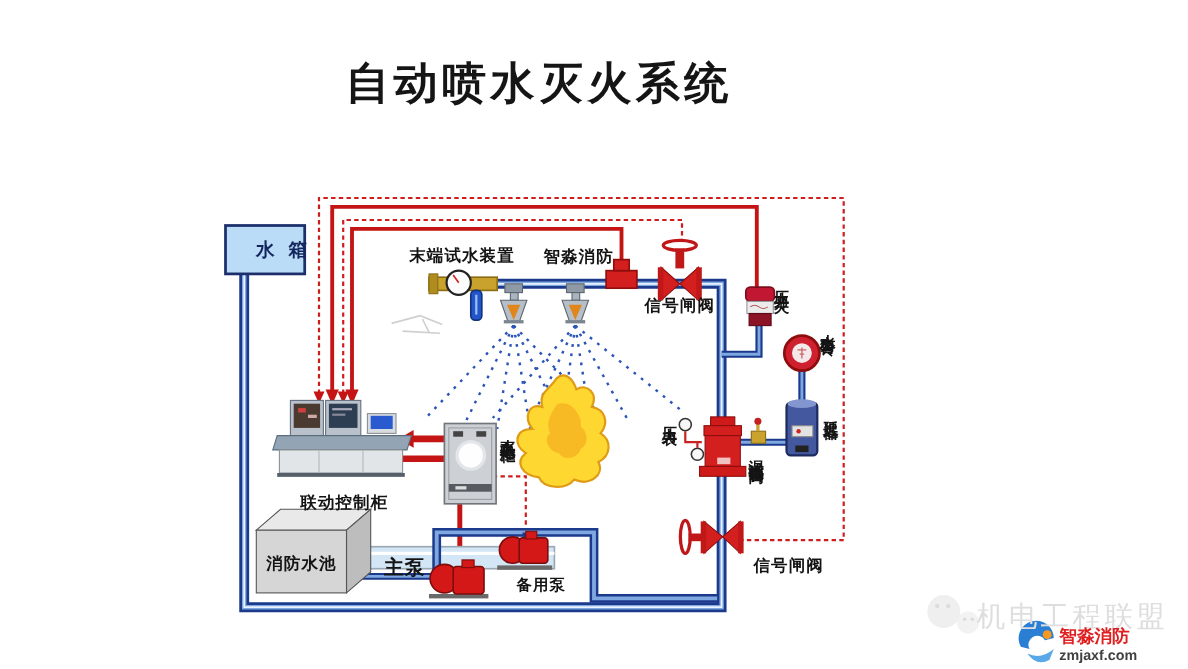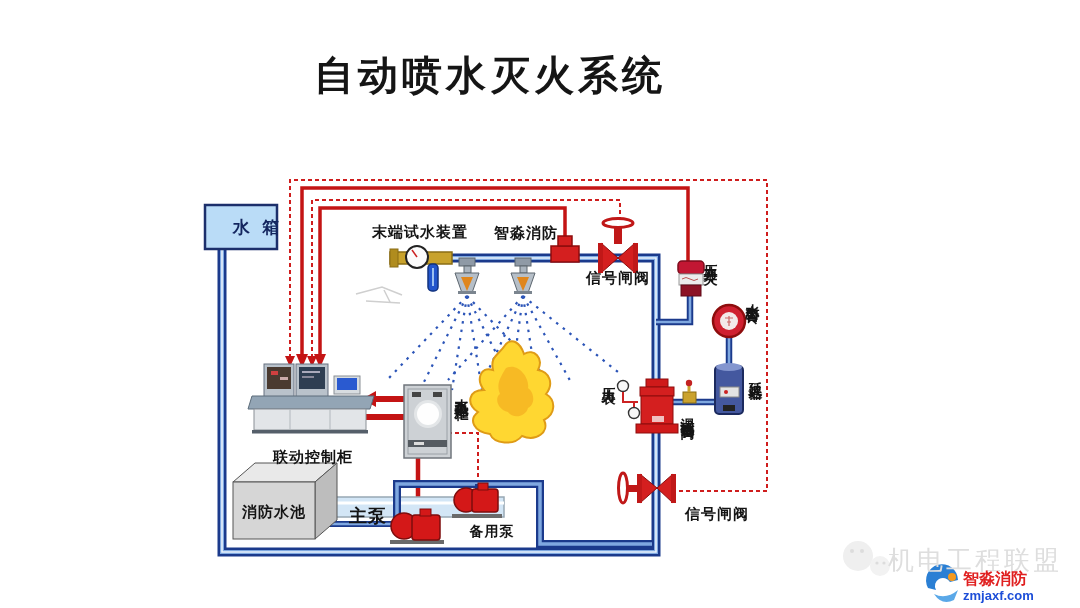--- a/index.html
+++ b/index.html
@@ -14,21 +14,21 @@
   .lbl{position:absolute;font-weight:bold;color:#141414;font-size:15px;white-space:nowrap;
        transform:translateX(-50%);letter-spacing:1px;}
   .vlbl{position:absolute;font-weight:bold;color:#141414;font-size:14px;
         writing-mode:vertical-rl;text-orientation:upright;letter-spacing:2px;white-space:nowrap;}
   .tanklbl{position:absolute;left:205px;top:216px;width:72px;text-align:center;
            font-size:17px;font-weight:bold;color:#13255e;letter-spacing:4px;padding-left:17px;}
   .consolelbl{position:absolute;width:160px;text-align:center;font-size:15px;font-weight:bold;color:#141414;letter-spacing:1px;}
   .wm-alliance{position:absolute;left:888px;top:543px;font-size:26px;font-weight:normal;
                color:#dedede;letter-spacing:3px;}
   .wm-brand{position:absolute;left:963px;top:569px;font-size:16px;font-weight:bold;color:#e02020;}
-  .wm-site{position:absolute;left:963px;top:588px;font-size:13px;font-weight:bold;color:#1d4ed8;}
+  .wm-site{position:absolute;left:963px;top:588px;font-size:13px;font-weight:bold;color:#404040;}
 </style>
 </head>
 <body>
 
 <div class="stage">
 
   <div class="title">自动喷水灭火系统</div>
 
   <svg width="1080" height="608" viewBox="0 0 1080 608">
 

